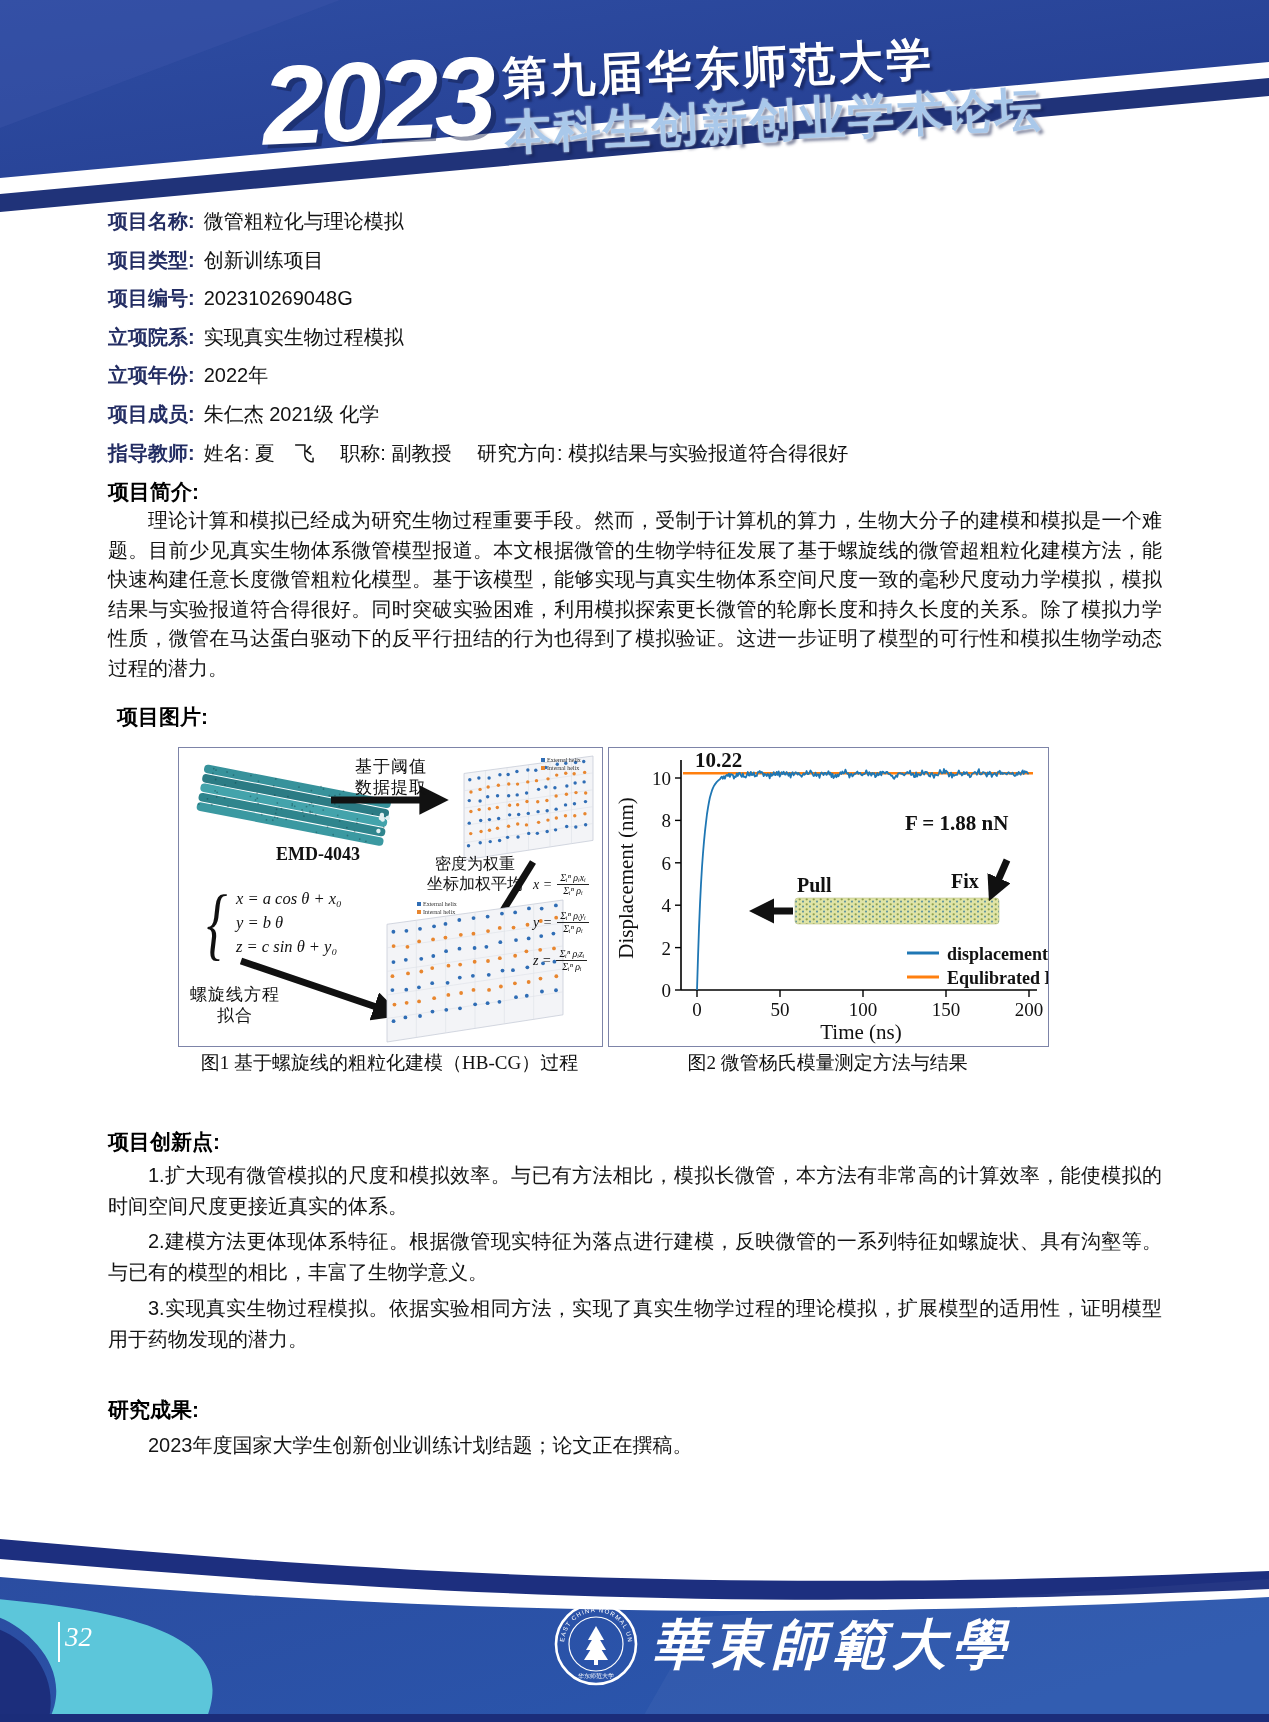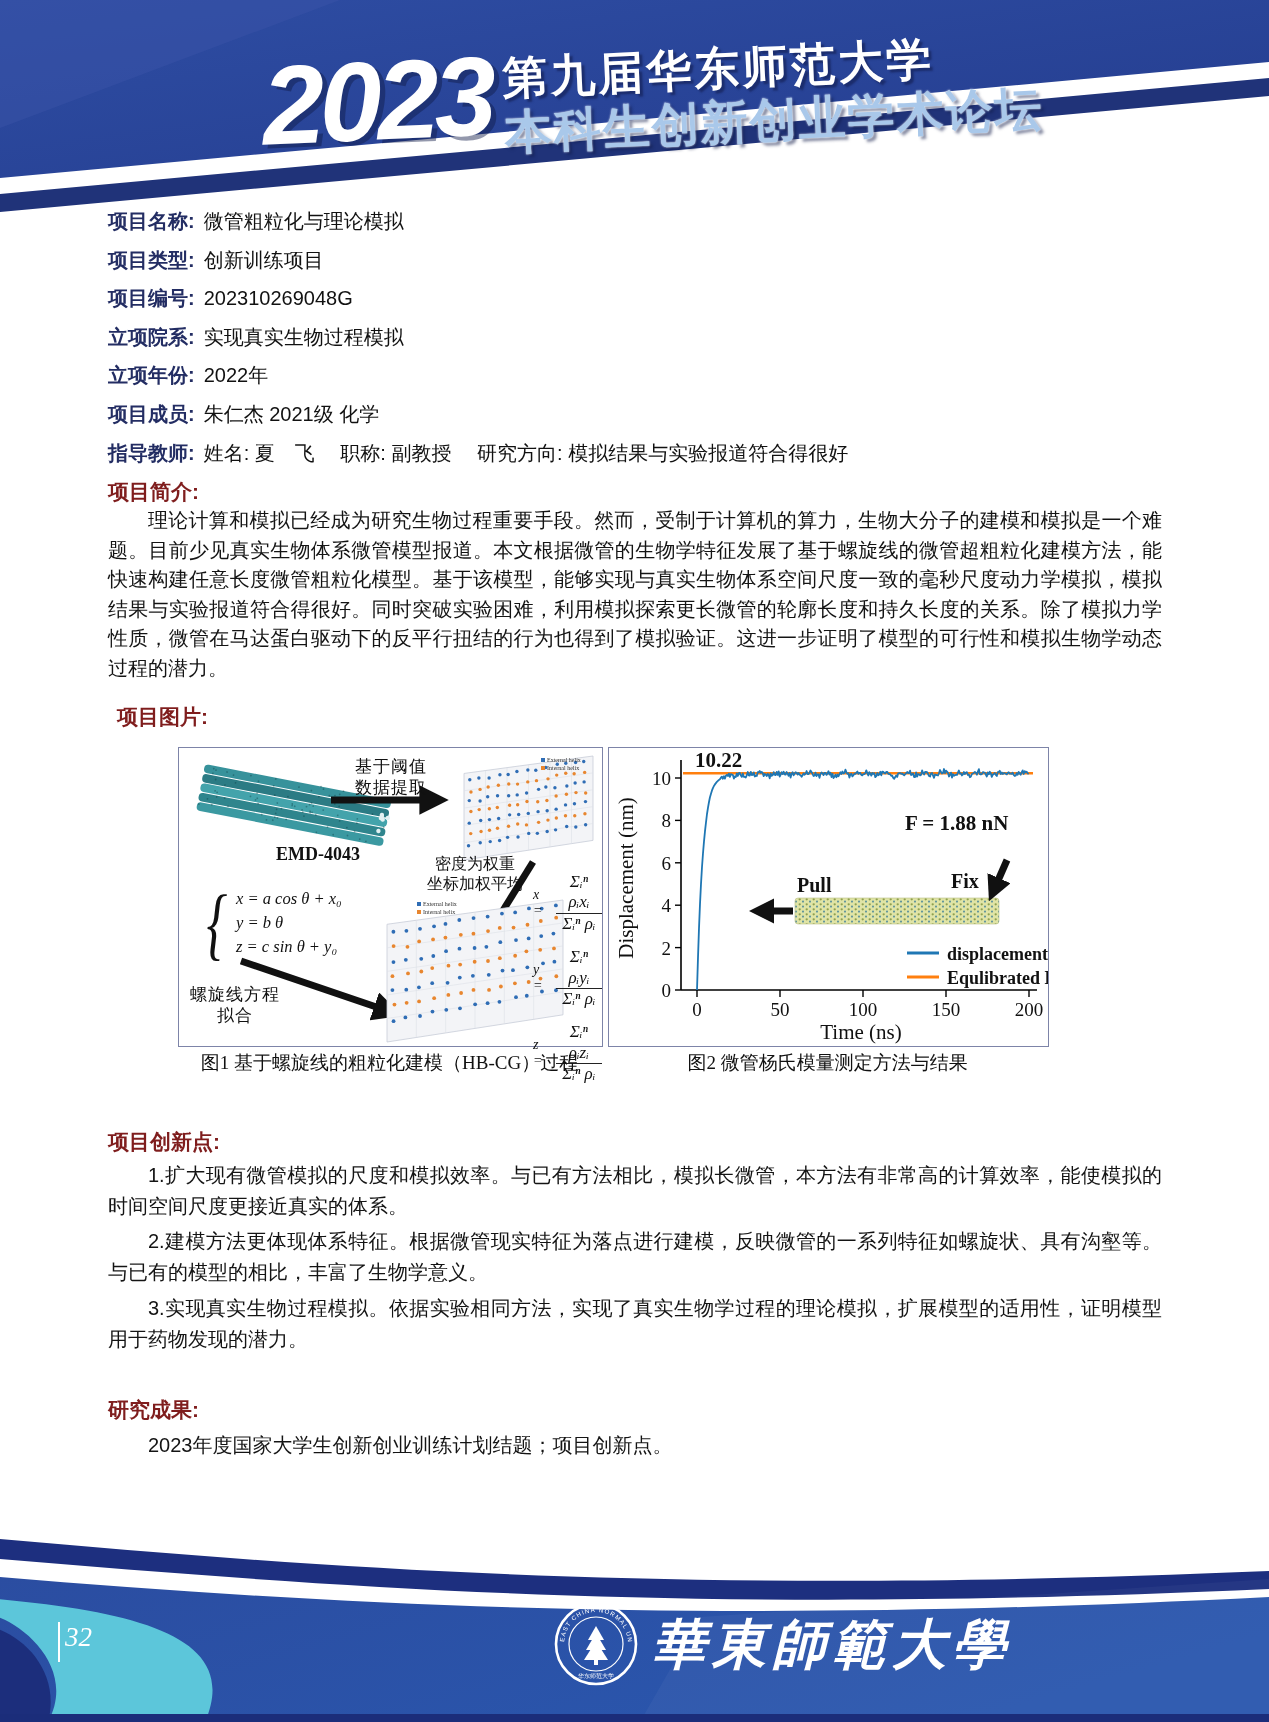--- a/index.html
+++ b/index.html
@@ -14,41 +14,41 @@
   .t1{font-size:45px;font-weight:bold;color:#fff;letter-spacing:3px;line-height:52px;
       text-shadow:3px 3px 2px rgba(16,26,72,.55);}
   .t2{font-size:47px;font-weight:bold;color:#a9c8ea;letter-spacing:2px;line-height:54px;margin-top:1px;
       text-shadow:0 0 2px #fff,3px 3px 3px rgba(16,26,72,.5);}
   
   .info{position:absolute;left:108px;top:202px;}
   .info-row{line-height:38.6px;font-size:20px;}
   .info-label{font-weight:bold;color:#232d63;}
   .info-value{color:#111;margin-left:9px;}
   
-  .sec-head{position:absolute;left:108px;font-size:21px;font-weight:bold;color:#7f1d1d;}
+  .sec-head{position:absolute;left:108px;font-size:21px;font-weight:bold;color:#000000;}
   .body-text{position:absolute;left:108px;width:1054px;font-size:20px;color:#141414;
              text-align:justify;text-indent:2em;}
   
   .figbox{position:absolute;top:747px;height:298px;border:1px solid #7d84a8;background:#fff;}
   #figbox1{left:178px;width:423px;}
   #figbox2{left:608px;width:439px;}
   .figcap{position:absolute;top:1050px;font-size:19px;text-align:center;
           font-family:"Liberation Serif",serif;color:#111;}
   .f1label{position:absolute;text-align:center;color:#111;}
   .emd{font-family:"Liberation Serif",serif;font-weight:bold;font-size:18px;}
   .step{font-size:17px;line-height:21px;letter-spacing:1px;}
   .step2{font-size:16px;line-height:20px;}
   .helix{position:absolute;left:22px;top:138px;display:flex;align-items:center;
          font-family:"Liberation Serif",serif;font-style:italic;font-size:16.5px;color:#111;}
   .brace{font-size:80px;font-weight:400;line-height:74px;margin-right:3px;transform:scaleX(.65);}
   .helix .ln{line-height:24px;white-space:nowrap;}
   .weqcol{position:absolute;left:354px;top:124px;}
   .weq{display:flex;align-items:center;gap:5px;margin-bottom:13px;
        font-family:"Liberation Serif",serif;font-style:italic;font-size:14px;color:#111;}
-  .frac{display:inline-flex;flex-direction:column;text-align:center;font-size:17px;line-height:1.2;}
+  .frac{display:inline-flex;flex-direction:column;text-align:center;font-size:10px;line-height:1.2;}
   .frac .num{border-bottom:1px solid #222;padding:0 3px;}
   .minileg{position:absolute;font-size:6px;line-height:8px;color:#333;font-family:"Liberation Serif",serif;}
   .minileg .row{display:flex;align-items:center;gap:2px;white-space:nowrap;}
   .sw{display:inline-block;width:4px;height:4px;}
   
   #footer-svg{position:absolute;left:0;top:1537px;}
   .pageno{position:absolute;left:58px;top:1622px;color:#fff;display:flex;align-items:flex-start;gap:5px;}
   .pagebar{width:2px;height:40px;background:#fff;}
   .pagenum{font-family:"Liberation Serif",serif;font-style:italic;font-size:27px;line-height:30px;}
   .wordmark{position:absolute;left:652px;top:1598px;width:360px;height:92px;line-height:92px;
@@ -529,21 +529,21 @@
 <div class="figcap" style="left:608px;width:439px;">图2 微管杨氏模量测定方法与结果</div>
 
 <div class="sec-head" style="top:1128px;">项目创新点:</div>
 <div class="body-text" style="top:1160px;line-height:30.5px;text-indent:0;">
   <p style="margin:0 0 5px 0;text-indent:2em;">1.扩大现有微管模拟的尺度和模拟效率。与已有方法相比，模拟长微管，本方法有非常高的计算效率，能使模拟的时间空间尺度更接近真实的体系。</p>
   <p style="margin:0 0 6px 0;text-indent:2em;">2.建模方法更体现体系特征。根据微管现实特征为落点进行建模，反映微管的一系列特征如螺旋状、具有沟壑等。与已有的模型的相比，丰富了生物学意义。</p>
   <p style="margin:0;text-indent:2em;">3.实现真实生物过程模拟。依据实验相同方法，实现了真实生物学过程的理论模拟，扩展模型的适用性，证明模型用于药物发现的潜力。</p>
 </div>
 
 <div class="sec-head" style="top:1396px;">研究成果:</div>
-<div class="body-text" style="top:1430px;line-height:30px;">2023年度国家大学生创新创业训练计划结题；项目创新点。</div>
+<div class="body-text" style="top:1430px;line-height:30px;">2023年度国家大学生创新创业训练计划结题；论文正在撰稿。</div>
 
 <svg id="footer-svg" width="1269" height="185" viewBox="0 0 1269 185">
   <defs>
     <linearGradient id="fgrad" x1="0" y1="0" x2="1" y2="0.4">
       <stop offset="0" stop-color="#2b4da1"></stop>
         <stop offset="1" stop-color="#2a57ae"></stop>
     </linearGradient>
   </defs>
   <rect x="0" y="0" width="1269" height="185" fill="#fff"></rect>
   <path d="M0,40 C360,70 720,88 1269,60 L1269,185 L0,185 Z" fill="url(#fgrad)"></path>

